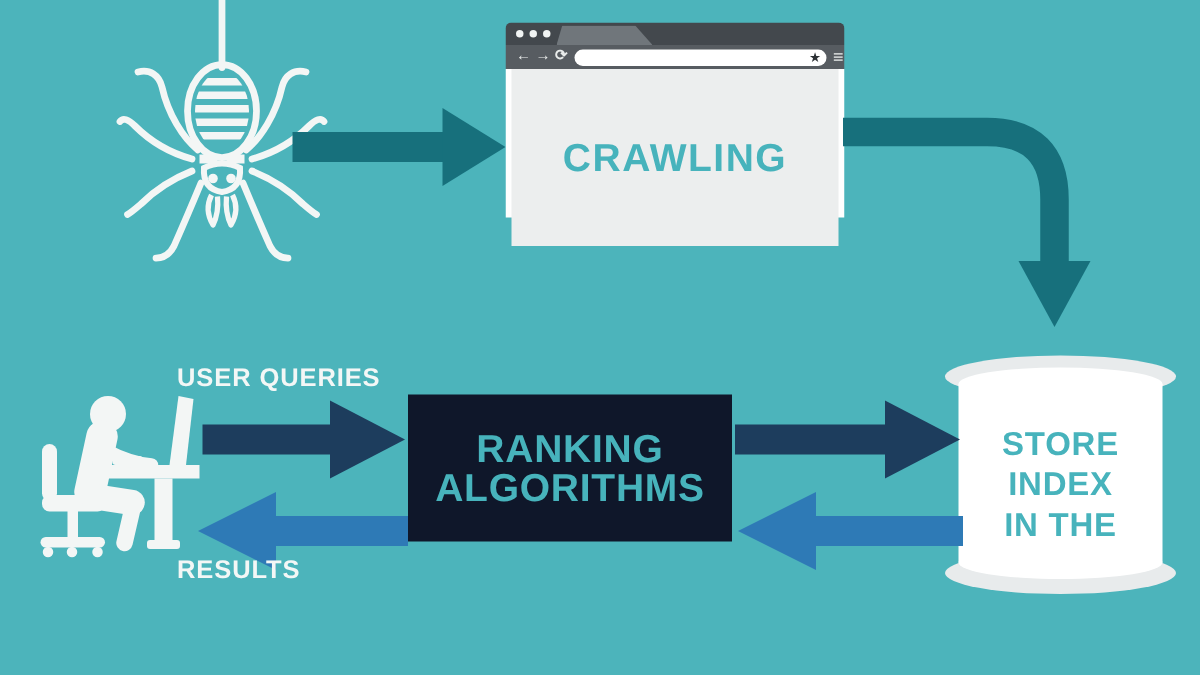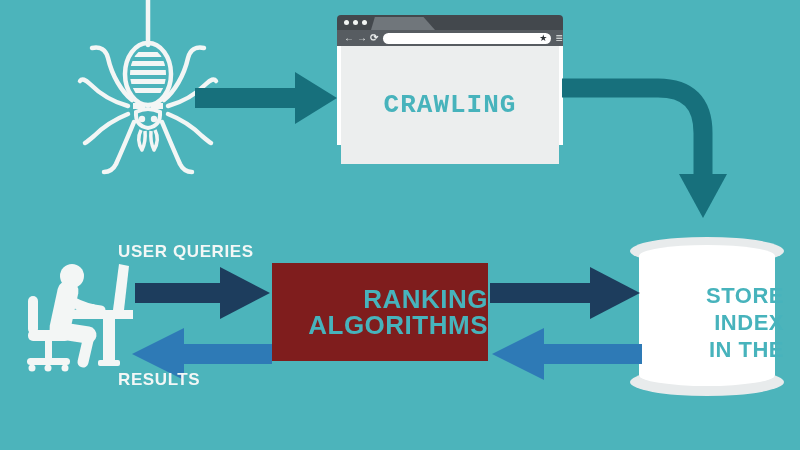--- a/index.html
+++ b/index.html
@@ -63,53 +63,52 @@
   }
   .urlbar .star{
     position:absolute;right:4px;top:0px;
     font-size:9px;line-height:11px;color:#2c3135;
   }
   .menu-glyph{font-size:12px;font-weight:700;margin-left:4px;line-height:16px;}
   .browser-body{
     height:99px;
     background:#ffffff;
     padding:0;
-    font-family:Liberation Mono, monospace;
   }
   .browser-page{
     height:118px;margin:0 4px;
     background:#eceeee;
     display:flex;flex-direction:column;
     align-items:center;justify-content:center;
   }
   .browser-title{
     color:#47b3bc;
     font-weight:700;font-size:26px;
     line-height:28px;letter-spacing:1px;
     text-align:center;
   }
 
   
   .ranking-box{
     position:absolute;
     left:272px;top:263px;
     width:216px;height:98px;
-    background:#7f1d1d;
+    background:#0f172a;
     display:flex;flex-direction:column;
-    align-items:flex-end;justify-content:center;
+    align-items:center;justify-content:center;
   }
   .ranking-box .line{
     color:#47b3bc;font-weight:700;
     font-size:26px;line-height:26px;letter-spacing:.5px;
   }
 
   
   .db-text{
     position:absolute;left:630px;top:282px;width:154px;
-    text-align:right;
+    text-align:center;
   }
   .db-text .line{
     display:block;
     color:#47b3bc;font-weight:700;
     font-size:22px;line-height:27px;letter-spacing:.5px;
   }
 </style>
 </head>
 <body>
 

